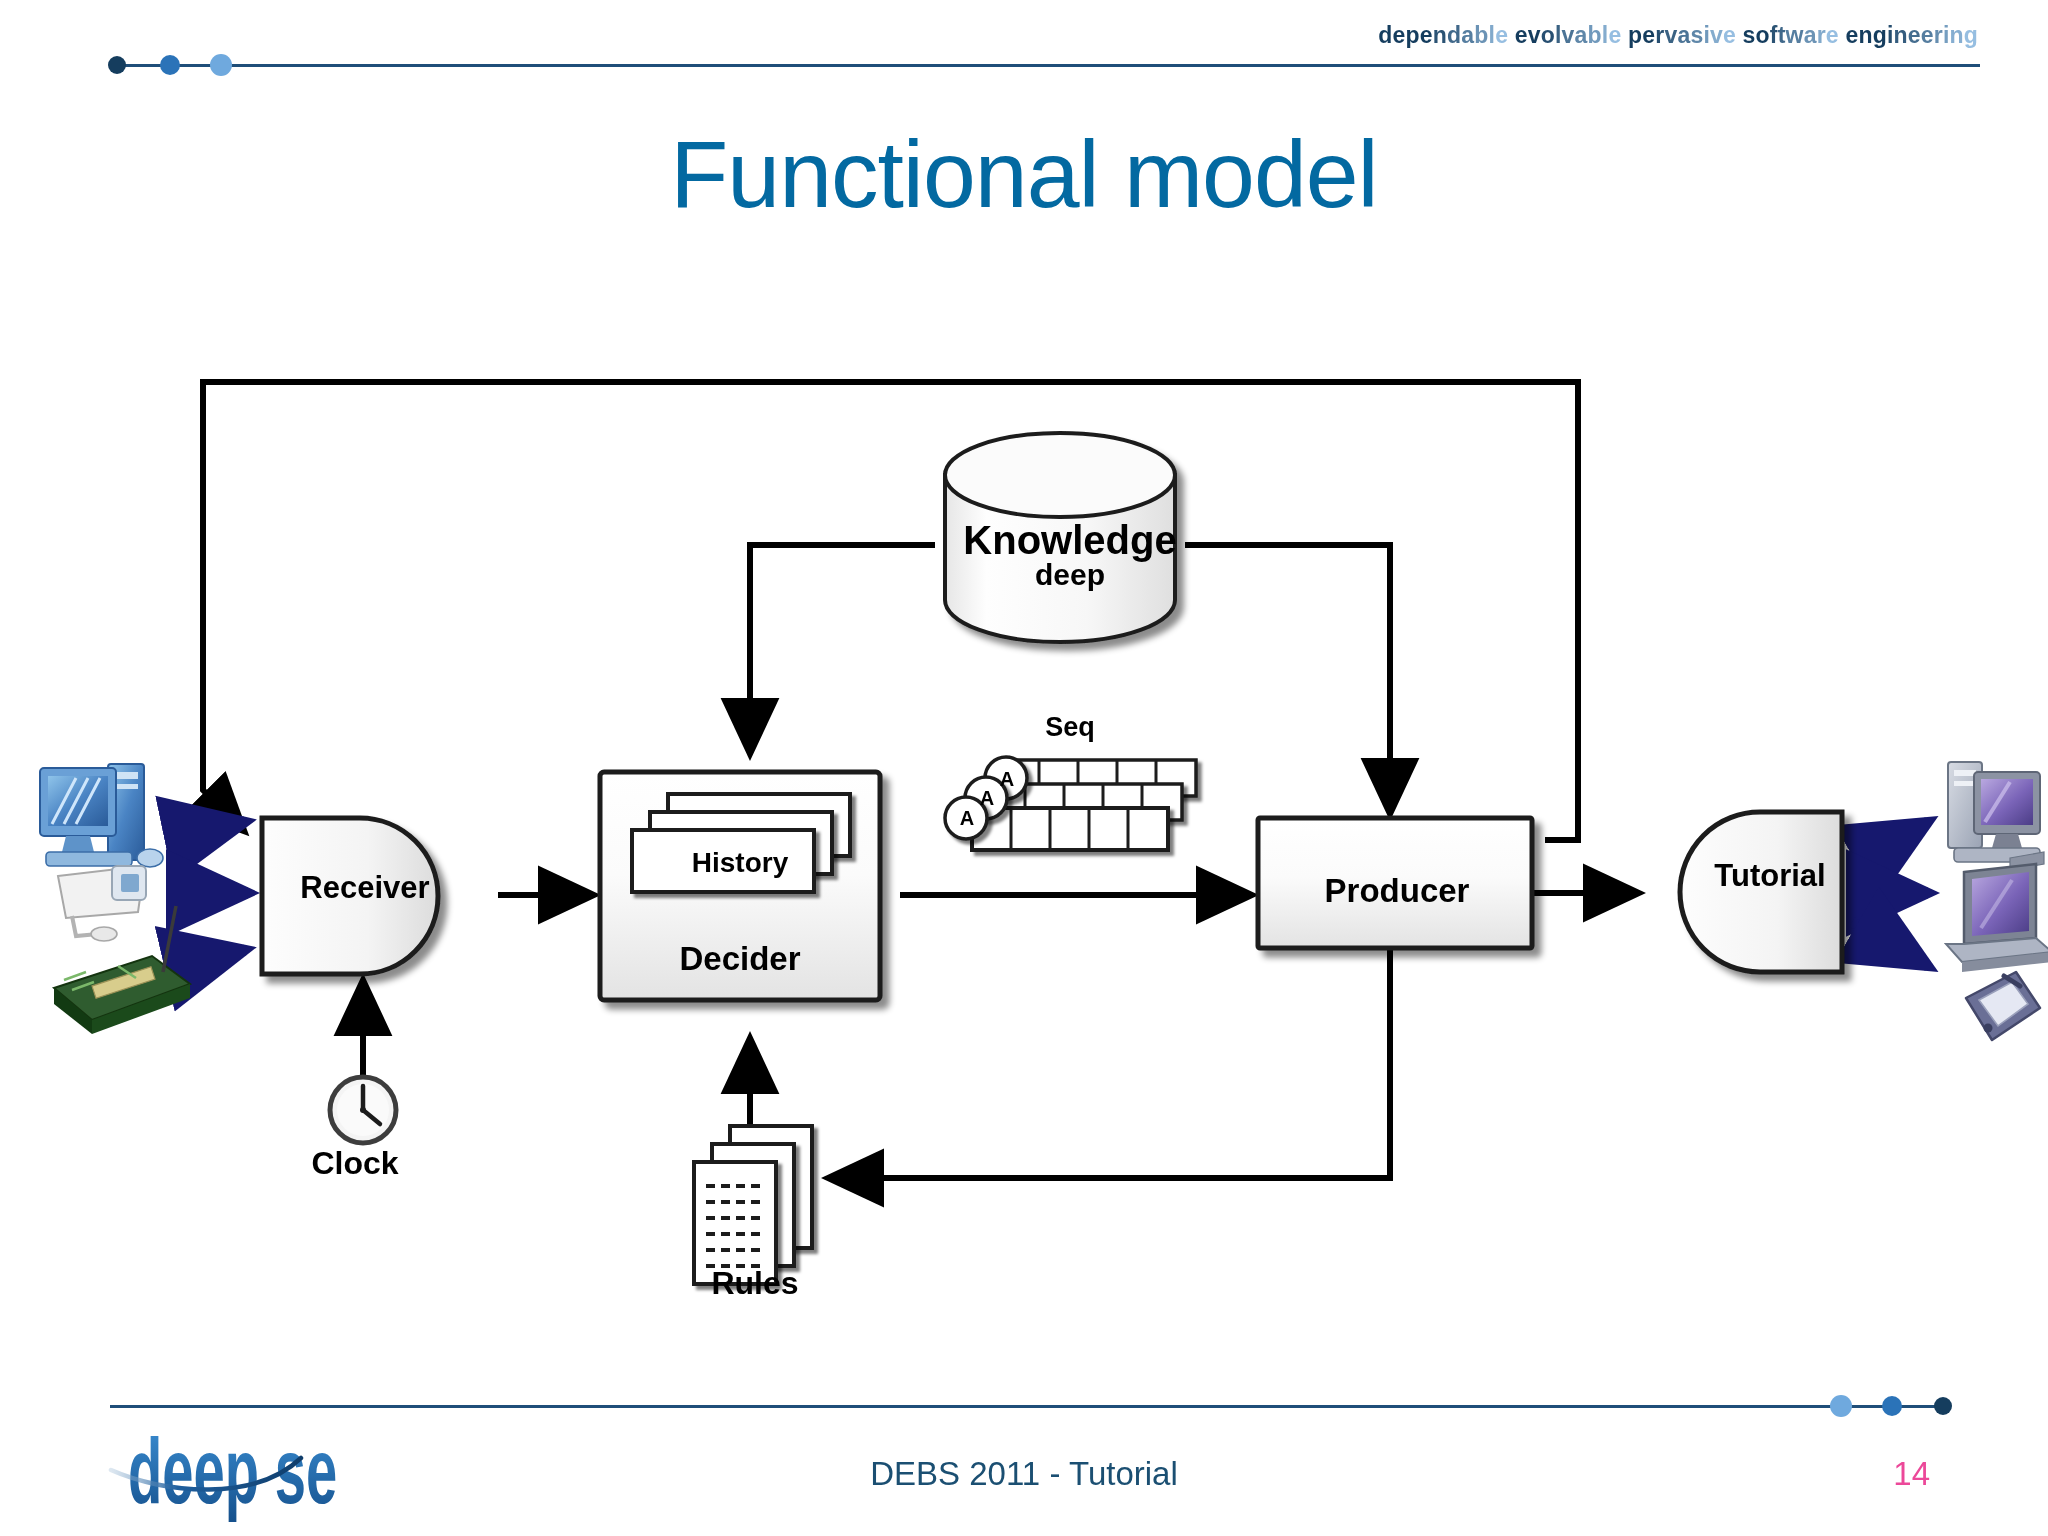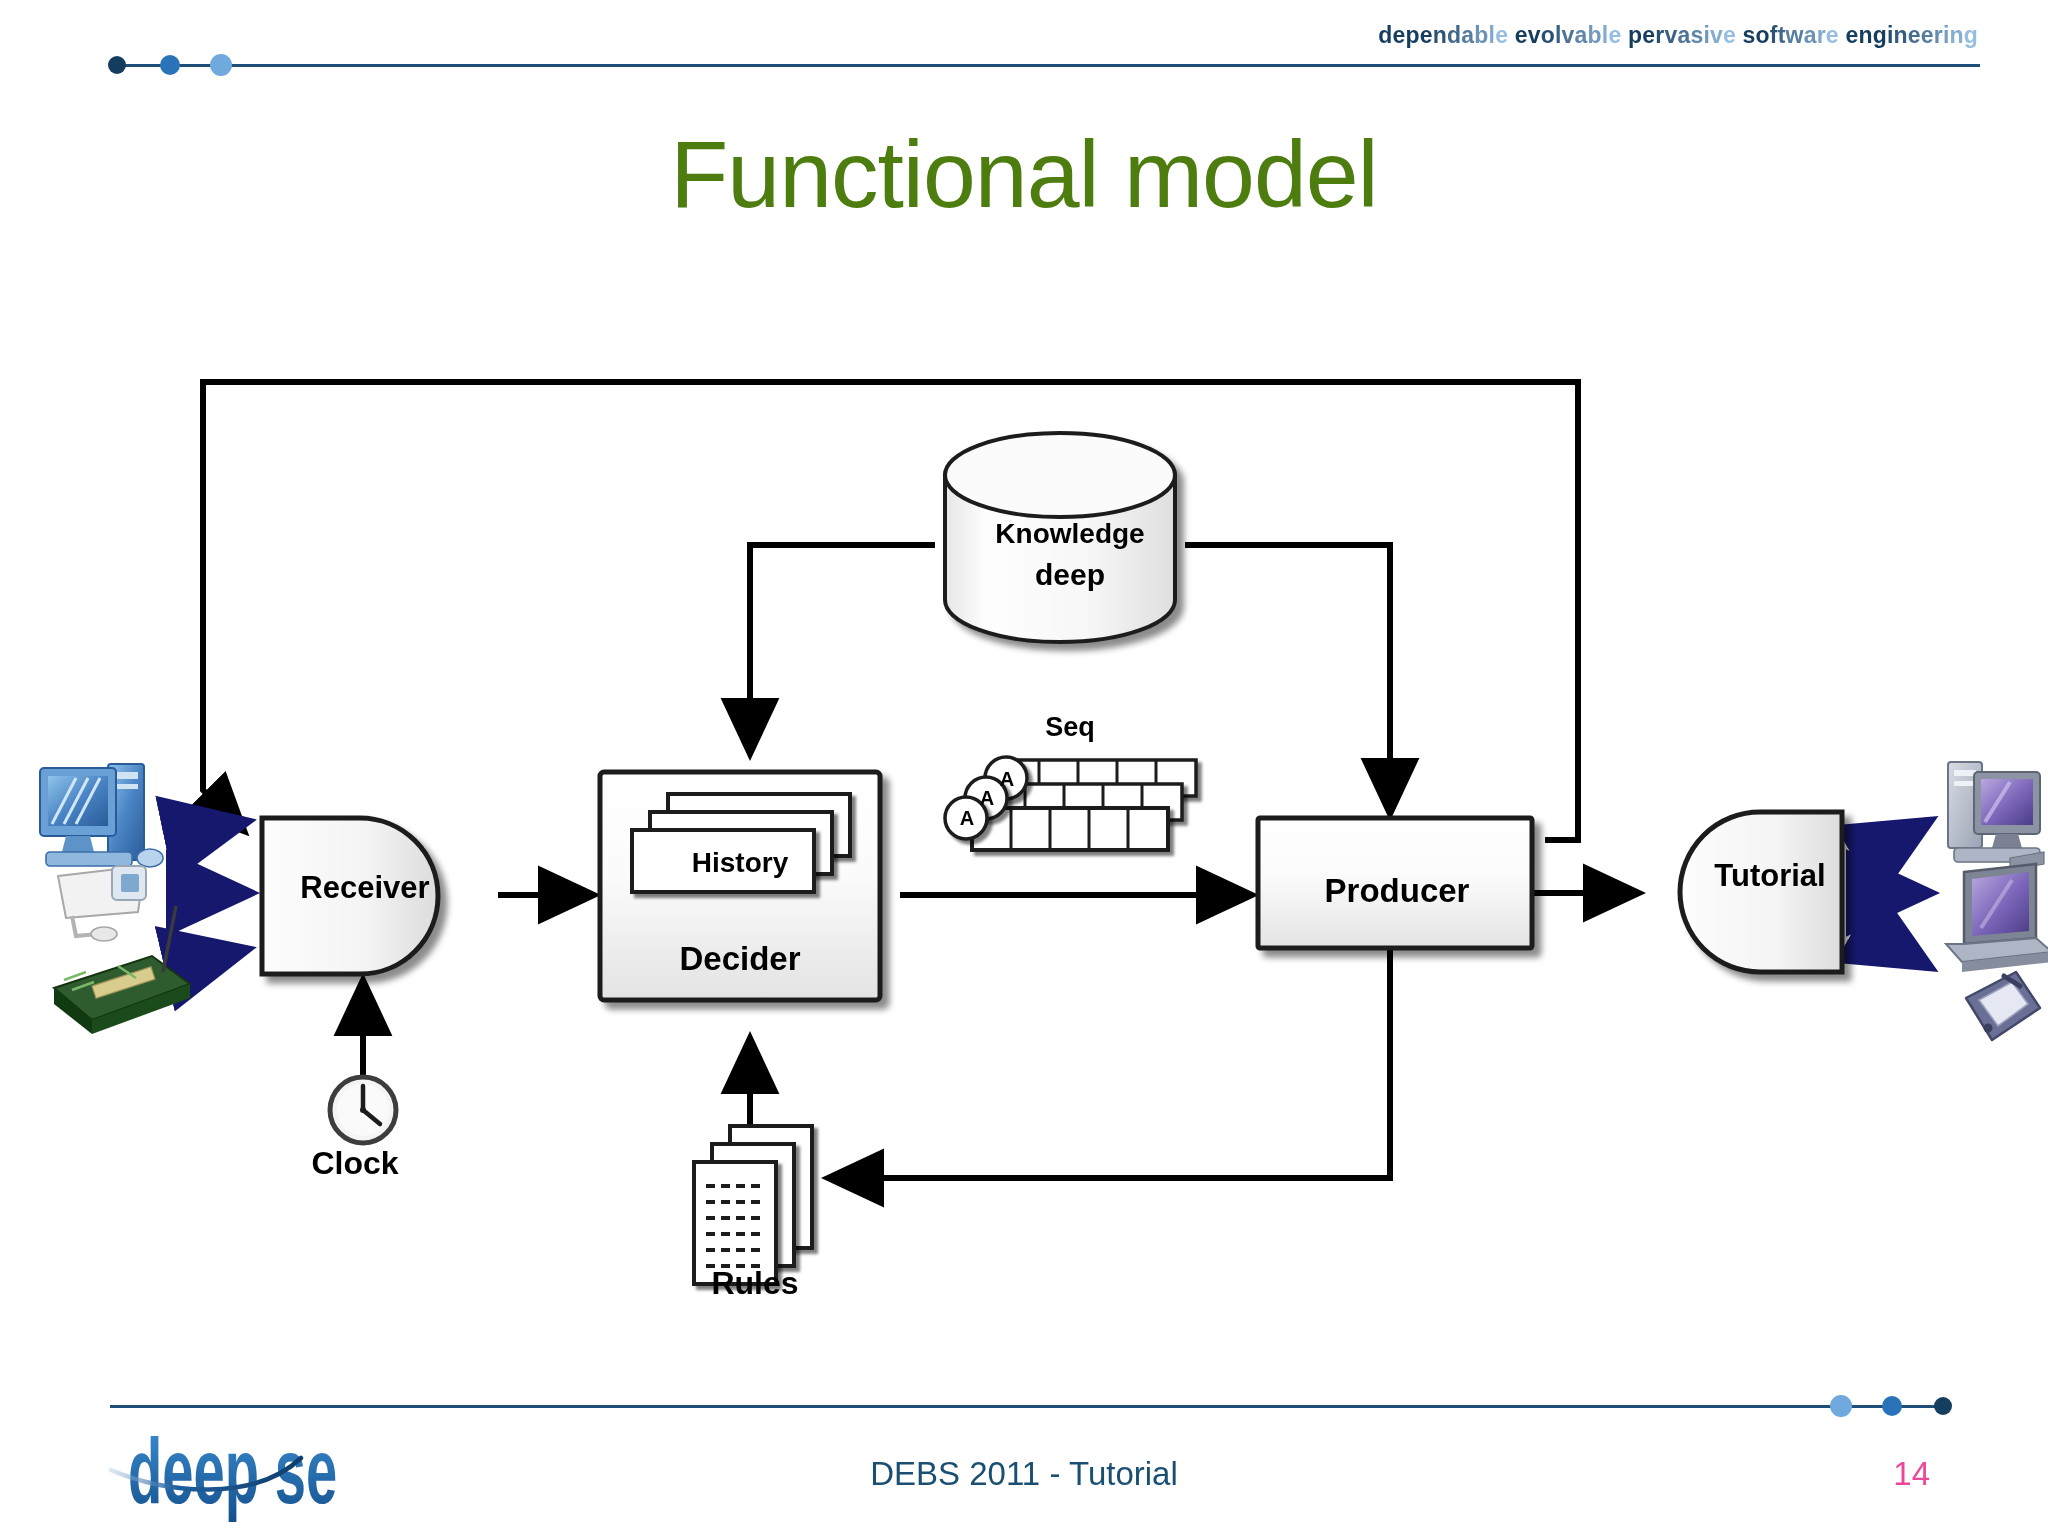--- a/index.html
+++ b/index.html
@@ -56,21 +56,21 @@
 
   
   .slide-title {
     position: absolute;
     top: 120px;
     left: 0;
     width: 2048px;
     text-align: center;
     font-size: 95px;
     font-weight: normal;
-    color: #4d7c0f;
+    color: #0369a1;
     letter-spacing: -1px;
   }
 
   
   .diagram {
     position: absolute;
     top: 0; left: 0;
     width: 2048px; height: 1536px;
   }
   .diagram svg { position: absolute; top: 0; left: 0; }
@@ -82,21 +82,21 @@
     color: #000;
     text-align: center;
     white-space: nowrap;
   }
   .lbl-receiver { left: 265px; top: 870px; width: 200px; font-size: 31px; }
   .lbl-history  { left: 645px; top: 847px; width: 190px; font-size: 28px; }
   .lbl-decider  { left: 610px; top: 940px; width: 260px; font-size: 33px; }
   .lbl-seq      { left: 1010px; top: 712px; width: 120px; font-size: 27px; }
   .lbl-producer { left: 1272px; top: 872px; width: 250px; font-size: 33px; }
   .lbl-forwarder{ left: 1655px; top: 858px; width: 230px; font-size: 31px; }
-  .lbl-kb1      { left: 955px; top: 518px; width: 230px; font-size: 28px; }
+  .lbl-kb1      { left: 955px; top: 518px; width: 230px; font-size: 40px; }
   .lbl-kb2      { left: 955px; top: 558px; width: 230px; font-size: 30px; }
   .lbl-clock    { left: 255px; top: 1145px; width: 200px; font-size: 32px; }
   .lbl-rules    { left: 655px; top: 1265px; width: 200px; font-size: 32px; }
   .lbl-a1, .lbl-a2, .lbl-a3 { font-size: 20px; font-weight: bold; }
   .lbl-a1 { left: 955px; top: 807px; width: 24px; }
   .lbl-a2 { left: 975px; top: 787px; width: 24px; }
   .lbl-a3 { left: 995px; top: 768px; width: 24px; }
 
   
   .footer-rule {

